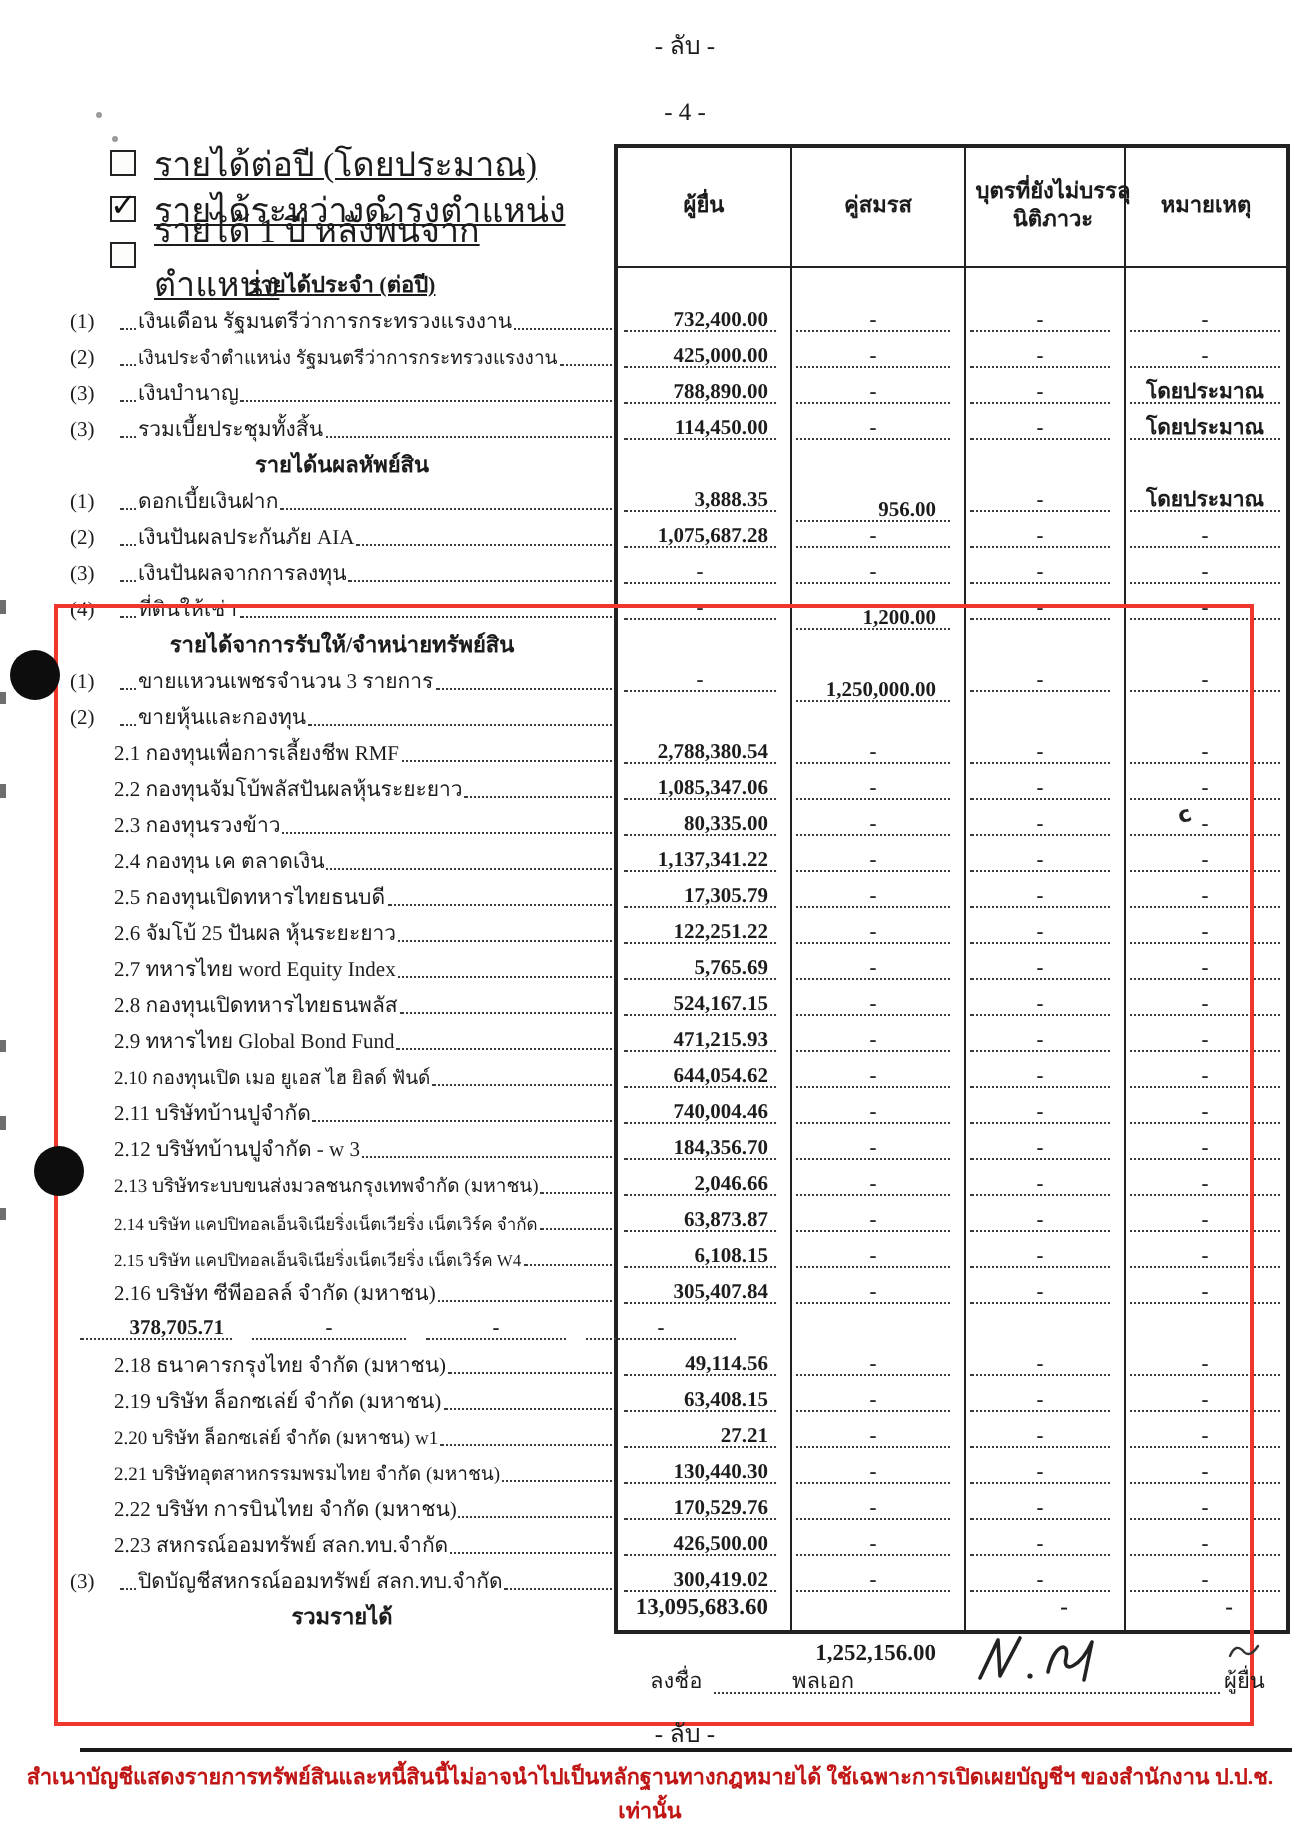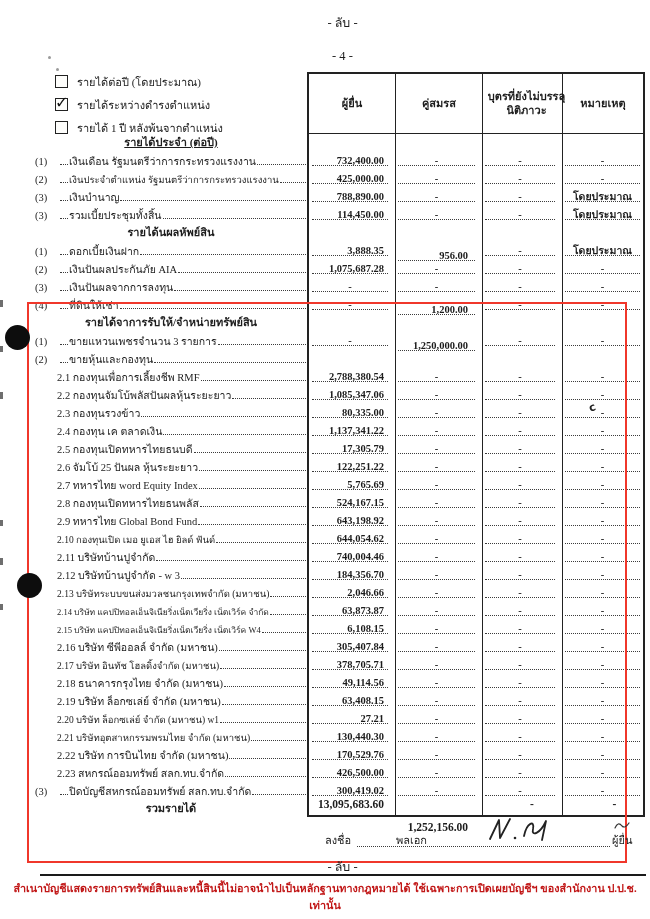--- a/index.html
+++ b/index.html
@@ -13,21 +13,21 @@
   .page-num{left:0;right:0;top:49px;font-size:12.5px;}
   .conf-top span,.page-num span{padding-left:35px;}
 
   
   .speck{width:3px;height:3px;background:#9a9a9a;border-radius:50%;}
 
   
   .cb-group{left:55px;top:70px;width:240px;}
   .cb-row{display:flex;align-items:center;height:23px;position:relative;}
   .cb-box{width:11px;height:11px;border:1.3px solid #222;flex:none;margin-right:9px;background:#fdfdfb;}
-  .cb-label{font-size:11px;}
+  .cb-label{font-size:17px;text-decoration:underline;}
   .cb-check{position:absolute;left:-1px;top:-4px;font-size:16px;font-weight:bold;color:#111;
             font-family:"DejaVu Sans",sans-serif;line-height:1;}
 
   
   .tbl{left:307px;top:72px;width:338px;height:745px;border:2px solid #222;box-sizing:border-box;}
   .vline{position:absolute;top:0;bottom:0;width:1.3px;background:#222;}
   .hline-head{position:absolute;left:0;right:0;top:59px;height:1.3px;background:#222;}
   .hcell{position:absolute;top:0;height:59px;display:flex;align-items:center;justify-content:center;
          font-weight:bold;font-size:11px;text-align:center;line-height:1.25;}
 
@@ -543,21 +543,21 @@
           <span class="val">-</span>
         </div>
       </div>
       <div class="row item">
         <div class="desc ind">
           <span class="lbl">2.9 ทหารไทย Global Bond Fund</span>
           <span class="leader"></span>
         </div>
         <div class="cell c1 right">
           <span class="dotline"></span>
-          <span class="val">643,198.92</span>
+          <span class="val">471,215.93</span>
         </div>
         <div class="cell c2">
           <span class="dotline"></span>
           <span class="val">-</span>
         </div>
         <div class="cell c3">
           <span class="dotline"></span>
           <span class="val">-</span>
         </div>
         <div class="cell c4">
@@ -713,24 +713,20 @@
         <div class="cell c3">
           <span class="dotline"></span>
           <span class="val">-</span>
         </div>
         <div class="cell c4">
           <span class="dotline"></span>
           <span class="val">-</span>
         </div>
       </div>
       <div class="row item">
-        <div class="desc ind">
-          <span class="lbl" style="font-size: 9.5px;">2.17 บริษัท อินทัช โฮลดิ้งจำกัด (มหาชน)</span>
-          <span class="leader"></span>
-        </div>
         <div class="cell c1 right">
           <span class="dotline"></span>
           <span class="val">378,705.71</span>
         </div>
         <div class="cell c2">
           <span class="dotline"></span>
           <span class="val">-</span>
         </div>
         <div class="cell c3">
           <span class="dotline"></span>

